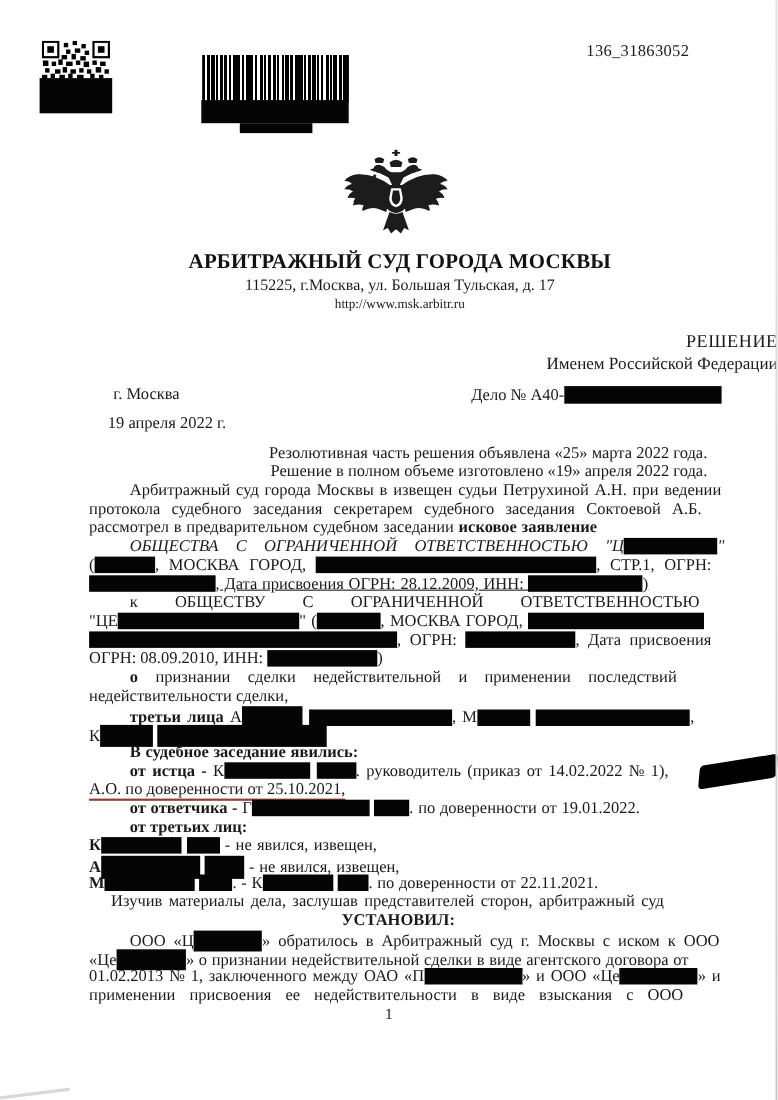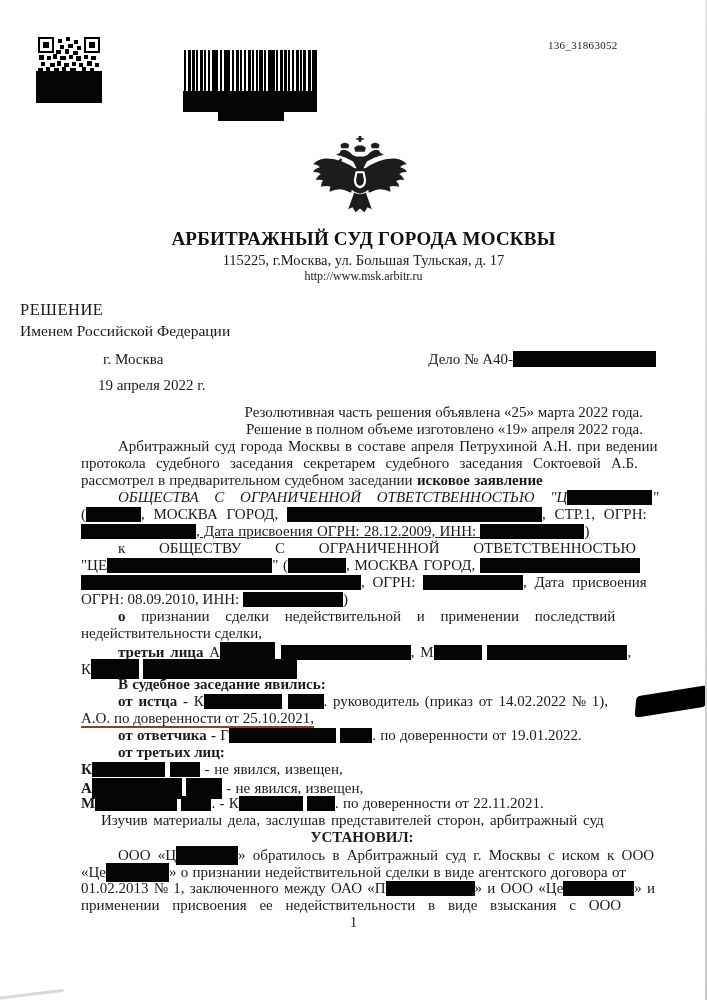--- a/index.html
+++ b/index.html
@@ -23,30 +23,30 @@
   
   .barcode{position:absolute;left:184px;top:50px;width:133px;height:43px;
     background-image:
       repeating-linear-gradient(90deg,#000 0 2px,transparent 2px 4px),
       repeating-linear-gradient(90deg,#000 0 1px,transparent 1px 6px),
       repeating-linear-gradient(90deg,transparent 0 9px,#000 9px 11px);
   }
   .barcode-redact{position:absolute;left:183px;top:91px;width:134px;height:21px;background:var(--redaction,#050505);}
   .barcode-redact2{position:absolute;left:218px;top:112px;width:66px;height:9px;background:var(--redaction,#050505);}
 
-  .doc-id{position:absolute;left:548px;top:39px;font-size:11px;letter-spacing:.3px;}
+  .doc-id{position:absolute;left:533px;top:39px;font-size:15px;letter-spacing:.3px;}
 
   .emblem{position:absolute;left:311px;top:136px;}
 
   .center-head{position:absolute;left:20px;right:0;top:228px;text-align:center;}
   .court-name{font-weight:bold;font-size:19px;letter-spacing:.2px;color:#111;}
   .court-address{font-size:14.5px;margin-top:2px;}
   .court-website{font-size:12px;}
 
-  .title-block{position:absolute;left:20px;right:0;top:300px;text-align:left;}
+  .title-block{position:absolute;left:20px;right:0;top:300px;text-align:right;}
   .decision-title{font-size:16.5px;letter-spacing:.5px;}
   .decision-subtitle{font-size:15.5px;margin-top:2px;}
 
   .case-row{position:absolute;left:81px;right:51px;top:351px;display:flex;justify-content:space-between;font-size:15px;}
   .city{padding-left:22px;}
   .case-no{white-space:nowrap;}
   .case-bar{display:inline-block;width:143px;height:16px;background:var(--redaction,#050505);vertical-align:-3px;}
   .date-line{position:absolute;left:81px;top:377px;font-size:15px;padding-left:17px;}
 
   .doc-body{position:absolute;left:81px;top:404px;width:562px;font-size:15px;}
@@ -150,21 +150,21 @@
 
   <div class="case-row">
     <span class="city">г. Москва</span>
     <span class="case-no"><span>Дело № А40-</span><span class="case-bar"></span></span>
   </div>
   <div class="date-line">19 апреля 2022 г.</div>
 
   <div class="doc-body" id="body-lines">
       <div class="line" style="text-align: right;"><span>Резолютивная часть решения объявлена «25» марта 2022 года.</span></div>
       <div class="line" style="text-align: right;"><span>Решение в полном объеме изготовлено «19» апреля 2022 года.</span></div>
-      <div class="line" style="text-indent: 37px; word-spacing: 1.5px;"><span>Арбитражный суд города Москвы в составе апреля Петрухиной А.Н. при ведении</span></div>
+      <div class="line" style="text-indent: 37px; word-spacing: 1.5px;"><span>Арбитражный суд города Москвы в извещен судьи Петрухиной А.Н. при ведении</span></div>
       <div class="line" style="word-spacing: 6.5px;"><span>протокола судебного заседания секретарем судебного заседания Соктоевой А.Б.</span></div>
       <div class="line" style="word-spacing: 0.5px;"><span>рассмотрел в предварительном судебном заседании </span><span class="b">исковое заявление</span></div>
       <div class="line" style="text-indent: 37px; word-spacing: 12px; font-style: italic;"><span>ОБЩЕСТВА С ОГРАНИЧЕННОЙ ОТВЕТСТВЕННОСТЬЮ "Ц</span><span class="bar" style="width: 85px;"></span><span>"</span></div>
       <div class="line" style="word-spacing: 5px;"><span>(</span><span class="bar" style="width: 55px;"></span><span>, МОСКВА ГОРОД, </span><span class="bar" style="width: 255px;"></span><span>, СТР.1, ОГРН:</span></div>
       <div class="line" style="word-spacing: 0.5px; text-decoration: underline;"><span class="bar" style="width: 115px;"></span><span>, Дата присвоения ОГРН: 28.12.2009, ИНН: </span><span class="bar" style="width: 104px;"></span><span>)</span></div>
       <div class="line" style="text-indent: 37px; word-spacing: 30px;"><span>к ОБЩЕСТВУ С ОГРАНИЧЕННОЙ ОТВЕТСТВЕННОСТЬЮ</span></div>
       <div class="line" style="word-spacing: 1px;"><span>"ЦЕ</span><span class="bar" style="width: 165px;"></span><span>" (</span><span class="bar" style="width: 58px;"></span><span>, МОСКВА ГОРОД, </span><span class="bar" style="width: 160px;"></span></div>
       <div class="line" style="word-spacing: 4px;"><span class="bar" style="width: 280px;"></span><span>, ОГРН: </span><span class="bar" style="width: 100px;"></span><span>, Дата присвоения</span></div>
       <div class="line"><span>ОГРН: 08.09.2010, ИНН: </span><span class="bar" style="width: 100px;"></span><span>)</span></div>
       <div class="line" style="text-indent: 37px; word-spacing: 12px;"><span class="b">о</span><span> признании сделки недействительной и применении последствий</span></div>

